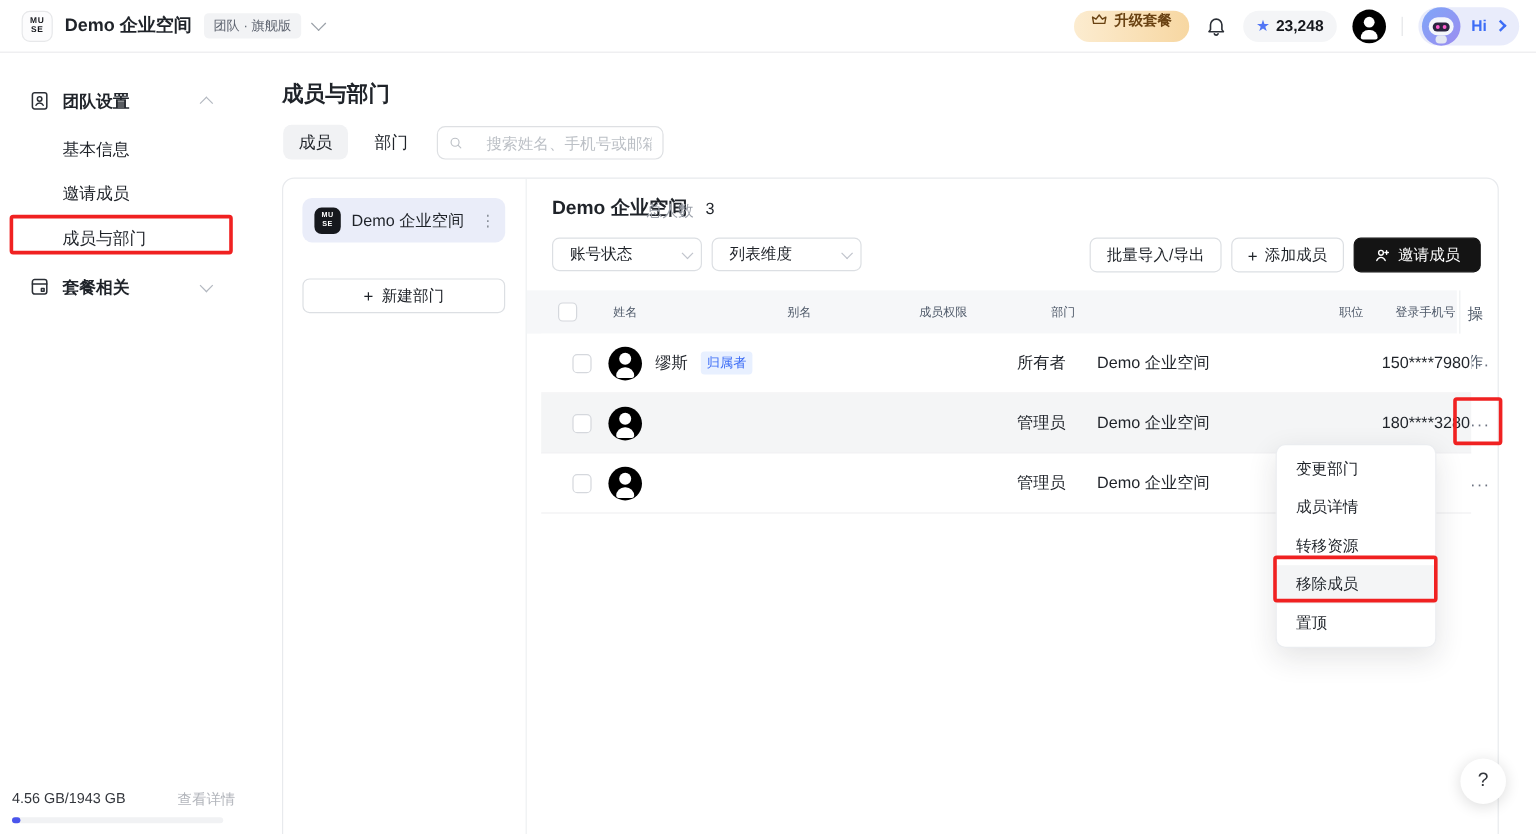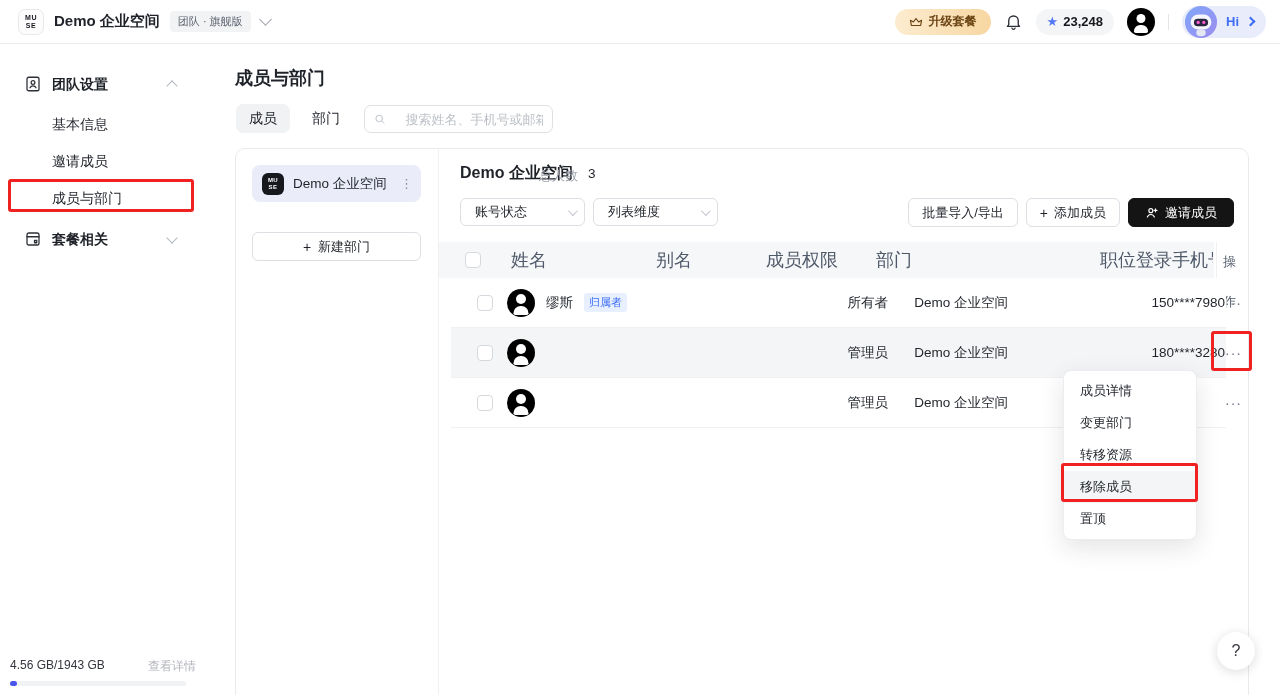--- a/index.html
+++ b/index.html
@@ -9,21 +9,21 @@
   #app { position:relative; width:1280px; height:695px; background:#fff; overflow:hidden; }
 
   
   .topbar { position:absolute; left:0; top:0; width:1280px; height:44px; border-bottom:1px solid #ececee; display:flex; align-items:center; background:#fff; z-index:20; }
   .tb-left { display:flex; align-items:center; gap:10px; padding-left:18px; }
   .logo-sq { width:26px; height:26px; border:1px solid #e7e8ea; border-radius:7px; background:#fcfcfd; display:flex; flex-direction:column; align-items:center; justify-content:center; font-size:7px; font-weight:700; line-height:8px; letter-spacing:.5px; color:#16181d; }
   .ws-title { font-size:15px; font-weight:700; }
   .plan-badge { background:#f2f3f5; color:#5e6470; font-size:11px; padding:3px 8px; border-radius:4px; }
   .chev { width:9px; height:9px; border-right:1.5px solid #9aa0a8; border-bottom:1.5px solid #9aa0a8; transform:rotate(45deg); margin-top:-4px; }
   .tb-right { margin-left:auto; display:flex; align-items:center; gap:13px; padding-right:14px; }
-  .upgrade-pill { display:flex; align-items:center; gap:6px; height:26px; padding:0 14px; border-radius:13px; background:linear-gradient(90deg,#fcecd0,#f7d7a2); color:#6a4313; font-size:12px; font-weight:600; cursor:pointer; }
+  .upgrade-pill { display:flex; gap:6px; height:26px; padding:0 14px; border-radius:13px; background:linear-gradient(90deg,#fcecd0,#f7d7a2); color:#6a4313; font-size:12px; font-weight:600; cursor:pointer; }
   .star-pill { display:flex; align-items:center; gap:5px; height:26px; padding:0 11px; border-radius:13px; background:#f4f5f7; font-size:13px; font-weight:700; color:#16181d; }
   .star-pill .star { color:#5276f5; font-size:13px; font-weight:400; }
   .avatar-black { width:28px; height:28px; border-radius:50%; background:#000; position:relative; overflow:hidden; }
   .avatar-black::before { content:""; position:absolute; left:50%; top:6px; transform:translateX(-50%); width:9px; height:9px; border-radius:50%; background:#fff; }
   .avatar-black::after { content:""; position:absolute; left:50%; top:17px; transform:translateX(-50%); width:14px; height:8px; border-radius:7px 7px 2px 2px; background:#fff; }
   .tb-divider { width:1px; height:16px; background:#e4e5e8; }
   .robot-pill { display:flex; align-items:center; height:32px; padding:0 12px 0 2px; border-radius:17px; background:#e9ecfb; gap:8px; cursor:pointer; }
   .hi-label { color:#3d6df6; font-size:13px; font-weight:700; }
   .hi-chev { width:7px; height:7px; border-right:2px solid #3d6df6; border-top:2px solid #3d6df6; transform:rotate(45deg); }
 
@@ -59,21 +59,21 @@
   .grp-total-label { position:absolute; left:303px; top:18px; font-size:13px; color:#9ca1aa; }
   .grp-total-value { position:absolute; left:352px; top:17px; font-size:13.5px; color:#1f2329; }
 
   .select { position:absolute; top:49px; height:28px; border:1px solid #dcdfe3; border-radius:6px; display:flex; align-items:center; padding:0 9px 0 14px; font-size:13px; color:#1f2329; background:#fff; cursor:pointer; }
   .select .sel-chev { margin-left:auto; width:7px; height:7px; border-right:1.5px solid #c0c4cc; border-bottom:1.5px solid #c0c4cc; transform:rotate(45deg) translateY(-2px); }
   .btn-row { position:absolute; top:49px; right:14px; display:flex; gap:8px; }
   .btn { height:29px; border:1px solid #dcdfe3; border-radius:6px; background:#fff; display:flex; align-items:center; justify-content:center; gap:6px; font-size:13px; padding:0 13px; cursor:pointer; color:#1f2329; font-family:Liberation Sans, sans-serif; }
   .btn-dark { background:#141414; border-color:#141414; color:#fff; padding:0 16px; font-weight:500; }
 
   
-  .thead { position:absolute; left:203px; top:93px; width:775px; height:36px; background:#f6f7f9; display:flex; align-items:center; font-size:18px; color:#4e5969; }
+  .thead { position:absolute; left:203px; top:93px; width:775px; height:36px; background:#f6f7f9; display:flex; align-items:center; font-size:10px; color:#4e5969; }
   .trow { position:absolute; left:215px; width:775px; height:50px; display:flex; align-items:center; border-bottom:1px solid #f0f1f2; font-size:13.5px; background:#fff;text-align:right; }
   .trow.hl { background:#f4f5f6; }
   .c-pad { width:26px; flex:none; }
   .c-check { width:16px; flex:none; margin-right:14px; }
   .checkbox { width:16px; height:16px; border:1.5px solid #d5d8dd; border-radius:4px; background:#fff; cursor:pointer; }
   .c-name { width:161px; flex:none; display:flex; align-items:center; gap:11px; }
   .c-alias { width:110px; flex:none; }
   .c-perm { width:110px; flex:none; }
   .c-dept { width:120px; flex:none; }
   .c-pos { width:140px; flex:none;text-align:right; }
@@ -294,22 +294,22 @@
       <div class="c-alias"></div>
       <div class="c-perm">管理员</div>
       <div class="c-dept">Demo 企业空间</div>
       <div class="c-pos"></div>
       <div class="c-phone"></div>
     </div>
     <div class="action-cell" style="top:229px">···</div>
   </div>
 
   <div class="ctx-menu">
+    <div class="ctx-item">变更部门</div>
     <div class="ctx-item">成员详情</div>
-    <div class="ctx-item">变更部门</div>
     <div class="ctx-item">转移资源</div>
     <div class="ctx-item hl">移除成员</div>
     <div class="ctx-item">置顶</div>
   </div>
 
   <div class="anno" style="left:8px;top:179px;width:186px;height:33px"></div>
   <div class="anno" style="left:1211px;top:331px;width:41px;height:40px"></div>
   <div class="anno" style="left:1061px;top:463px;width:137px;height:39px"></div>
 
   <div class="help-fab">?</div>

